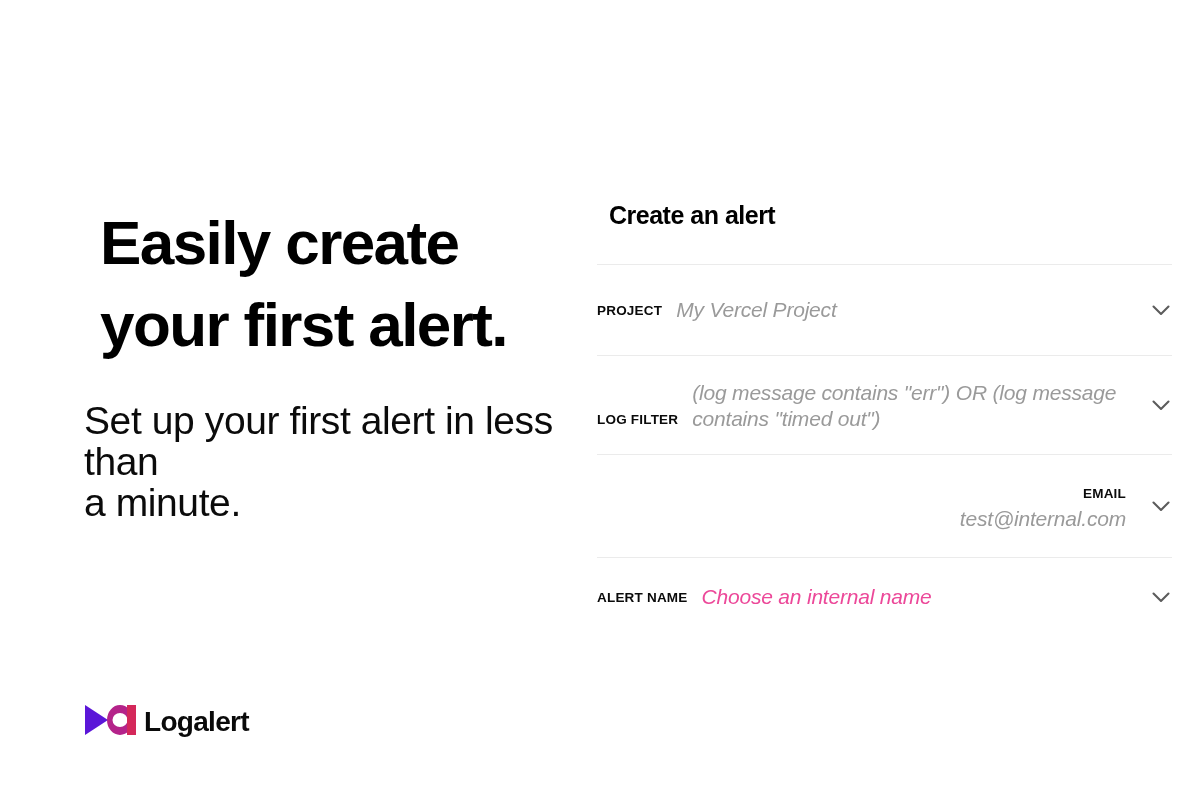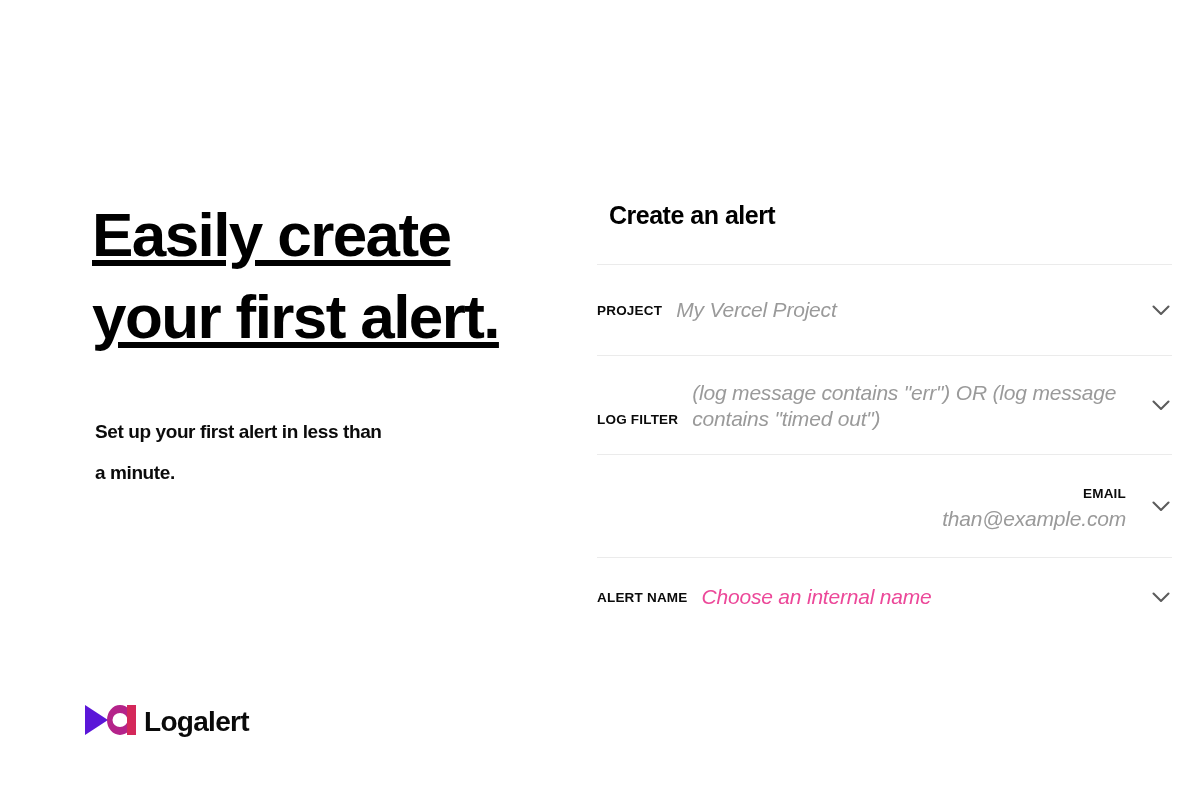--- a/index.html
+++ b/index.html
@@ -21,38 +21,37 @@
   }
 
   
   .hero {
     position: absolute;
     left: 84px;
     top: 186px;
     width: 480px;
   }
   .hero-title {
-    margin: 8px;
+    margin: 16px;
     font-size: 62px;
     line-height: 82px;
     font-weight: 700;
     letter-spacing: -1.6px;
     color: #000000;
     white-space: pre-line;
-    text-decoration: underline;
   }
   .hero-sub {
-    margin: 11px;
+    margin: 0;
     position: absolute;
     left: 0;
     top: 214px;
     width: 470px;
-    font-size: 19px;
+    font-size: 39px;
     line-height: 41px;
-    font-weight: 700;
+    font-weight: 400;
     letter-spacing: -0.4px;
     color: #0b0b0b;
     white-space: pre-line;
   }
 
   
   .logo {
     position: absolute;
     left: 84px;
     top: 703px;
@@ -191,21 +190,21 @@
         <span class="chevron">
           <svg width="18" height="11" viewBox="0 0 18 11" xmlns="http://www.w3.org/2000/svg">
             <path d="M1.5 1.5 L9 9 L16.5 1.5" fill="none" stroke="#5c5c5c" stroke-width="2.1" stroke-linecap="round" stroke-linejoin="round"></path>
           </svg>
         </span>
       </div>
       <div class="divider"></div>
 
       <div class="field-row r-email">
         <span class="field-label">EMAIL</span>
-        <span class="field-value">than@example.com</span>
+        <span class="field-value">test@internal.com</span>
         <span class="chevron">
           <svg width="18" height="11" viewBox="0 0 18 11" xmlns="http://www.w3.org/2000/svg">
             <path d="M1.5 1.5 L9 9 L16.5 1.5" fill="none" stroke="#5c5c5c" stroke-width="2.1" stroke-linecap="round" stroke-linejoin="round"></path>
           </svg>
         </span>
       </div>
       <div class="divider"></div>
 
       <div class="field-row r-alertname">
         <span class="field-label">ALERT NAME</span>

